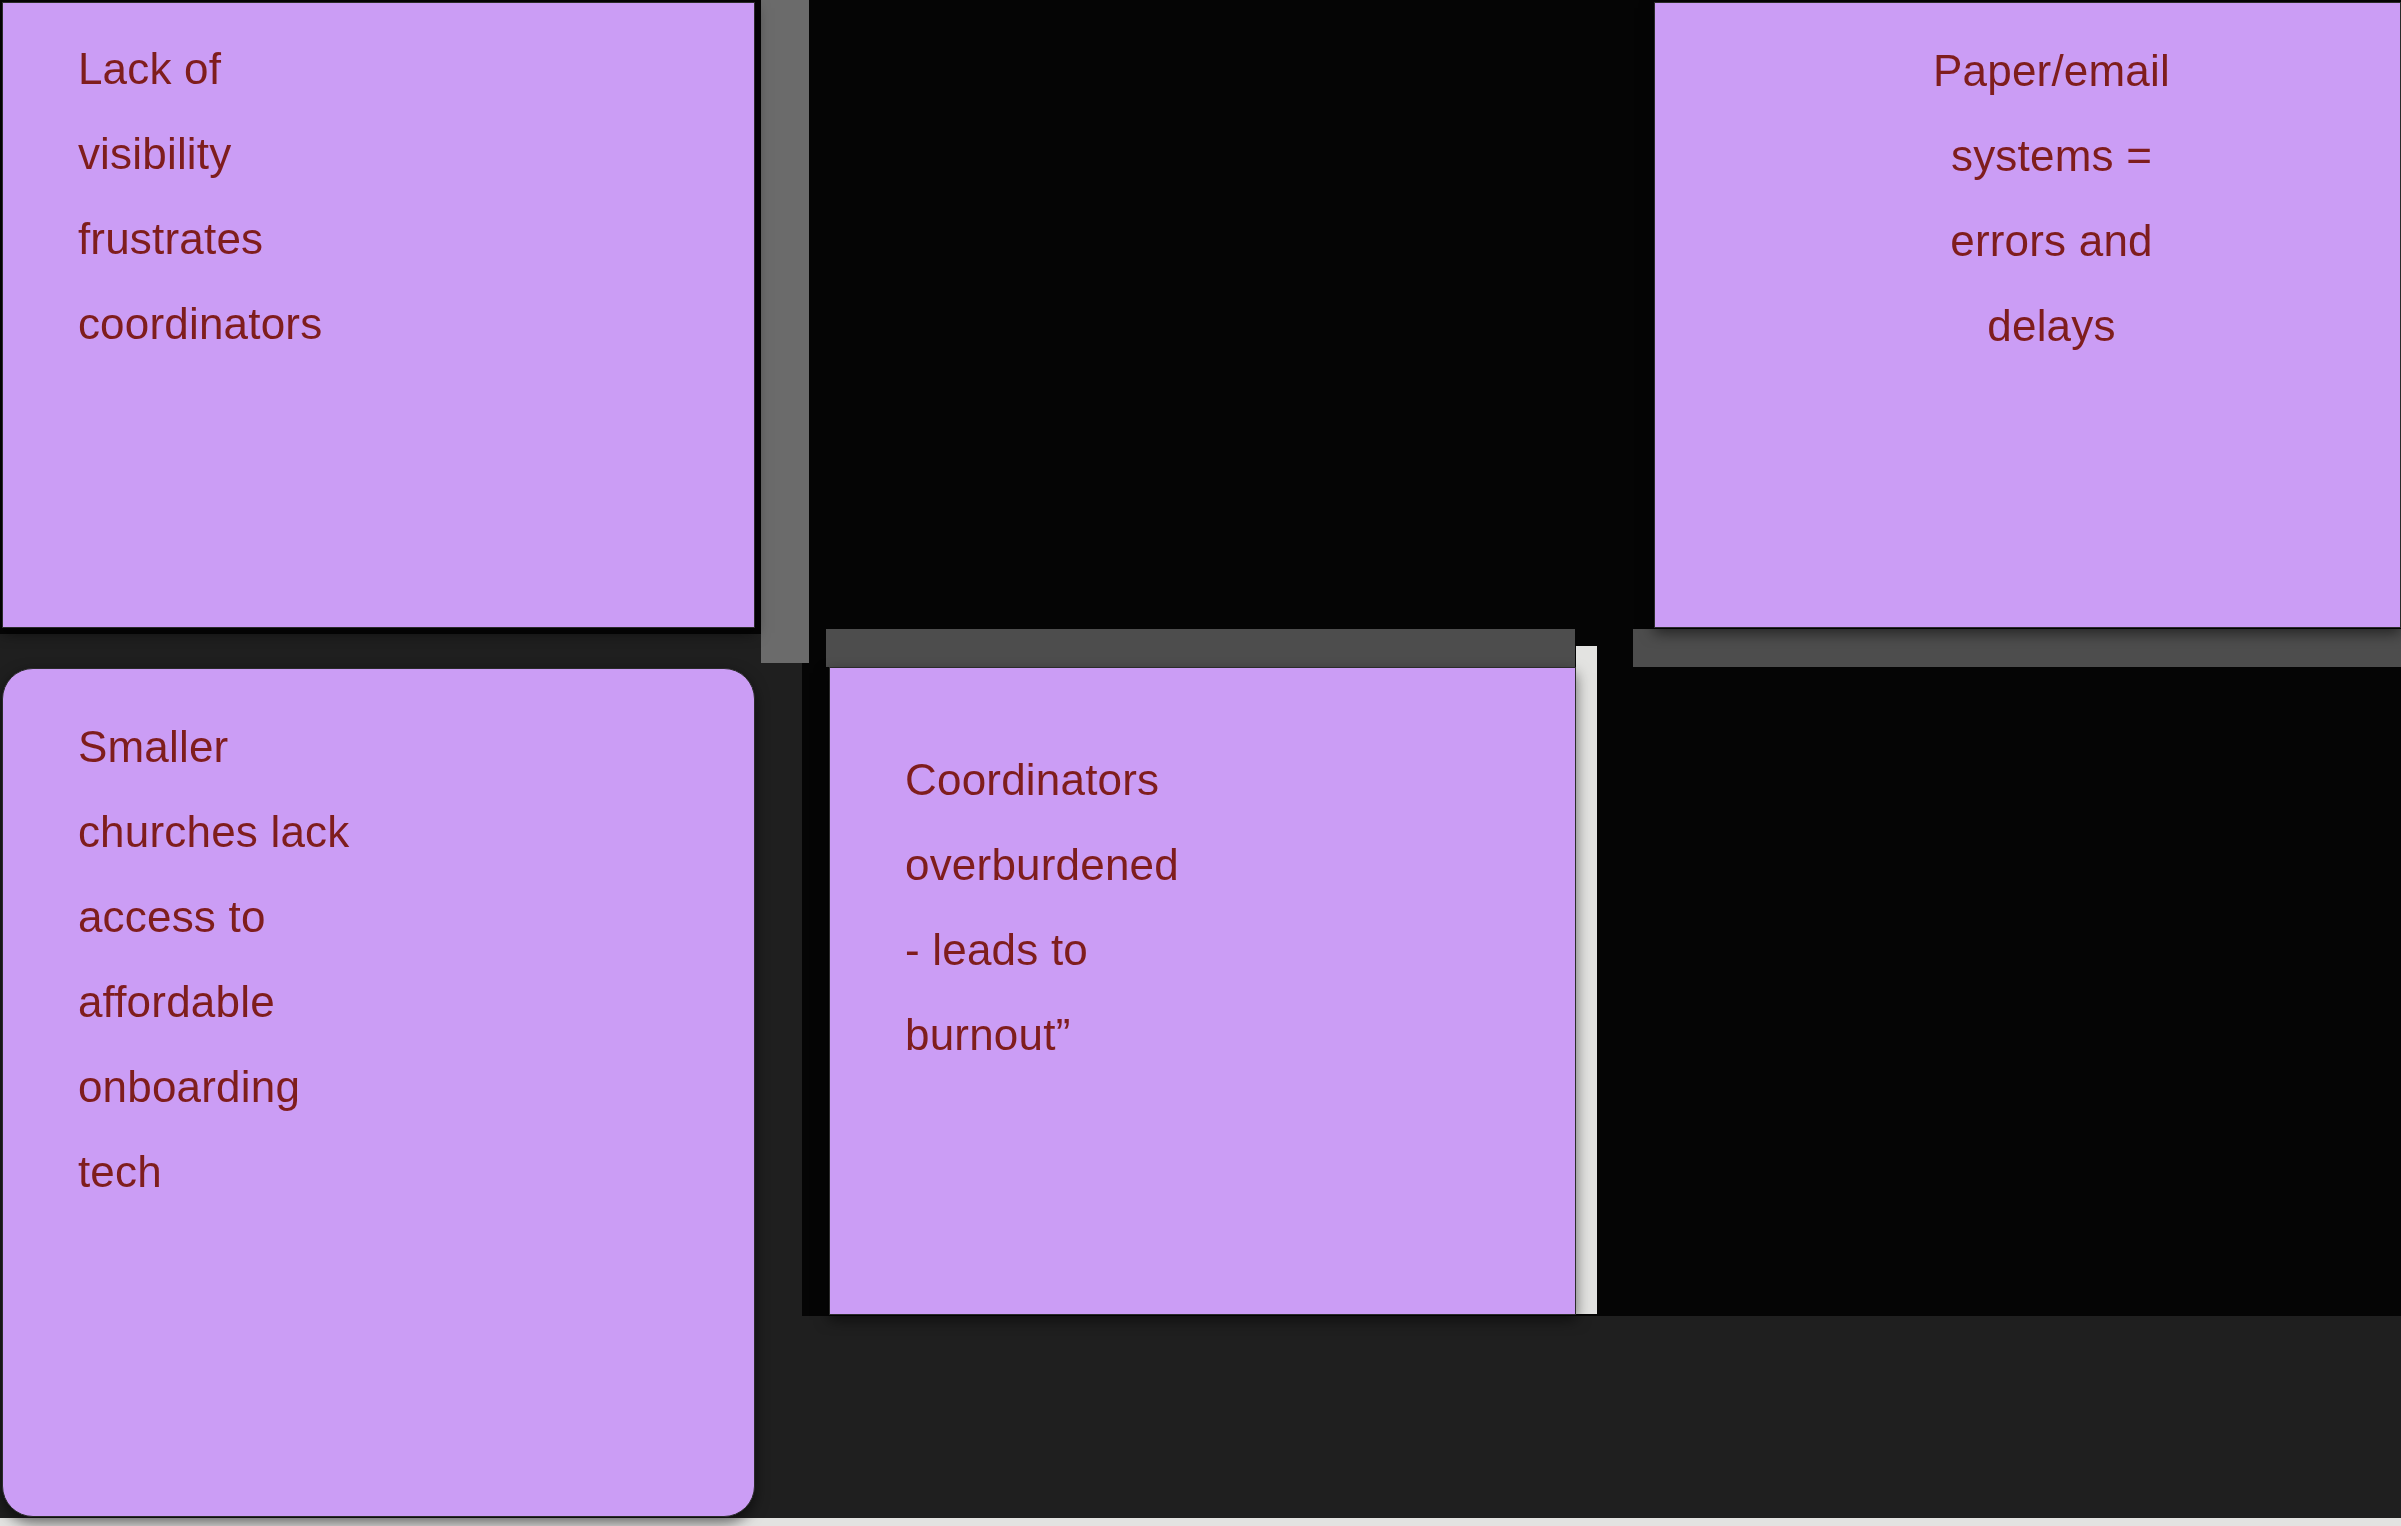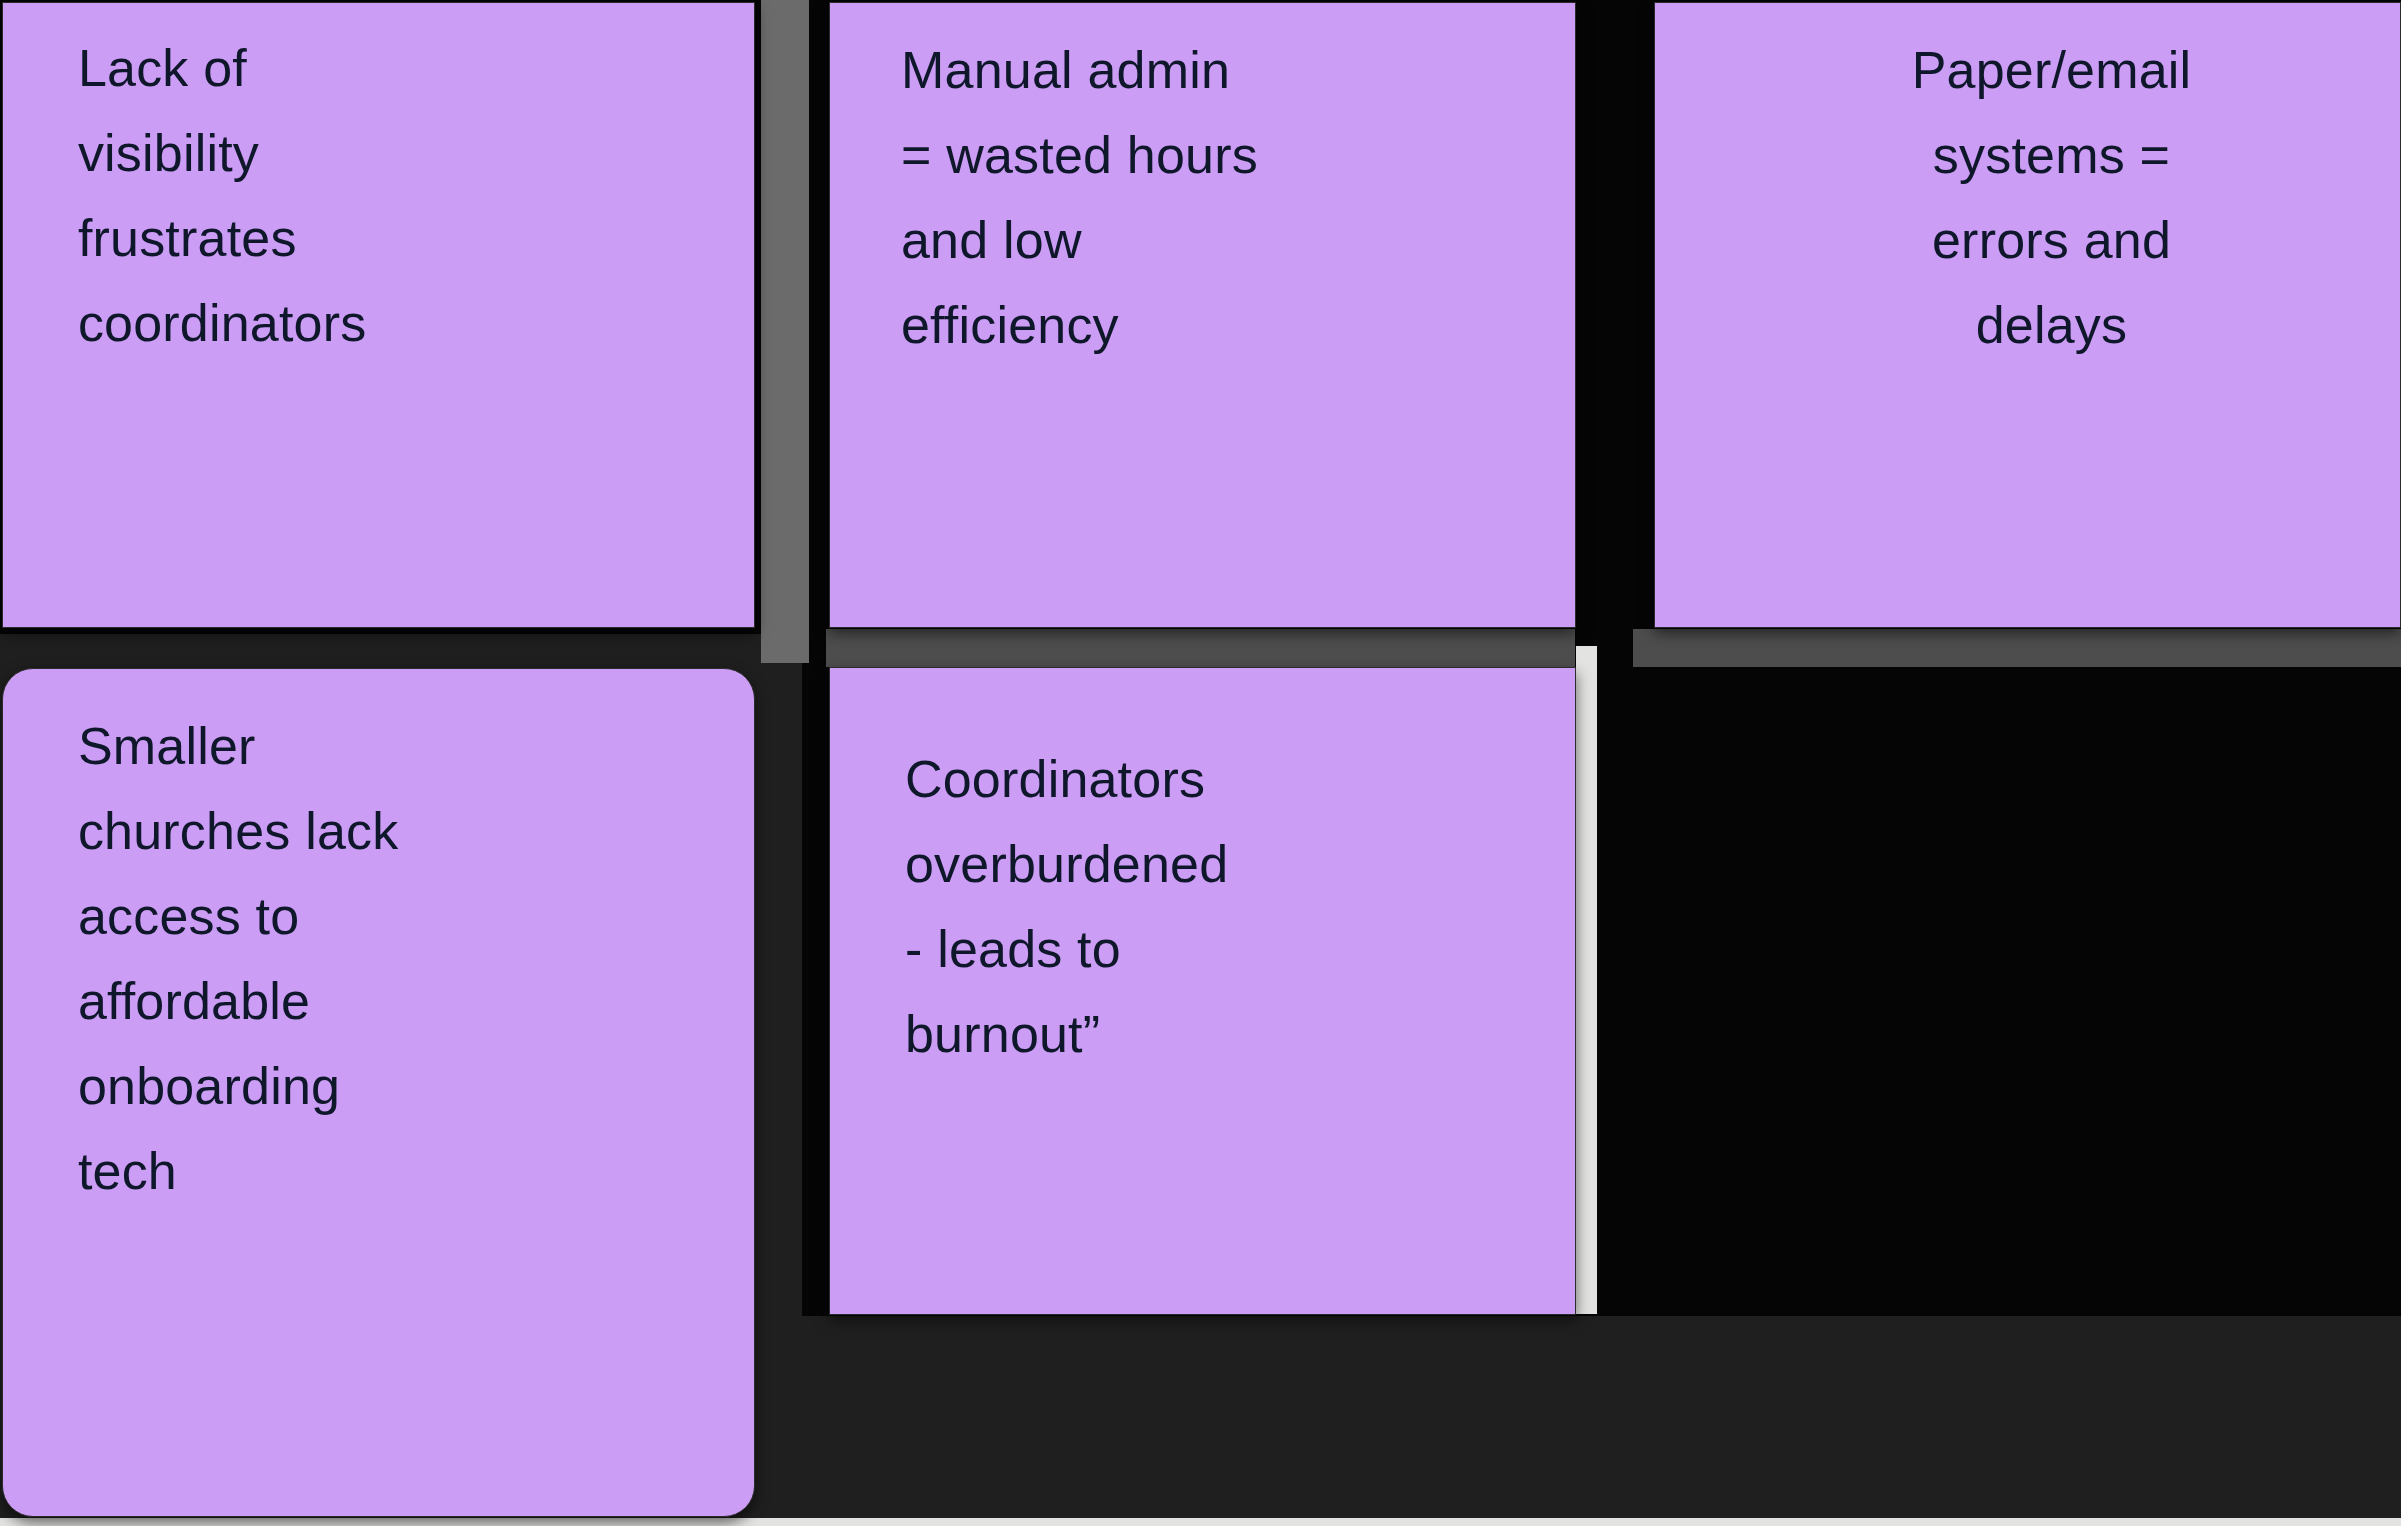--- a/index.html
+++ b/index.html
@@ -45,22 +45,22 @@
     box-sizing: border-box;
     border: 1px solid #2b2b2b;
     box-shadow: 0 5.8px 13.4px rgba(0,0,0,0.55);
     overflow: hidden;
   }
   .card-text {
     position: absolute;
     left: 75px;
     right: 23px;
     top: 25px;
-    color: #0f172a;
-    font-size: 52px;
+    color: #7f1d1d;
+    font-size: 44px;
     line-height: 85px;
     font-weight: 400;
     letter-spacing: 0.2px;
     white-space: pre-line;
   }
   .card.c2 .card-text,
   .card.c3 .card-text { left: 71px; }
   .card.c5 .card-text { left: 75px; top: 69px; }
   .card.c6 .card-text { left: 71px; top: 37px; }
   .card.c4 .card-text { top: 35px; }
@@ -87,26 +87,20 @@
 
   <div class="strip-light" style="left:0px; top:1518px; width:2402px; height:8.6px;"></div>
 
   <div class="card c1" style="left:1.9px; top:1.9px; width:753px; height:626px;">
     <div class="card-text">Lack of
 visibility
 frustrates
 coordinators</div>
   </div>
 
-  <div class="card c2" style="left:829px; top:1.9px; width:747px; height:626px;">
-    <div class="card-text">Manual admin
-= wasted hours
-and low
-efficiency</div>
-  </div>
 
   <div class="card c3" style="left:1654px; top:1.9px; width:747px; height:626px;text-align:center;">
     <div class="card-text">Paper/email
 systems =
 errors and
 delays</div>
   </div>
 
   <div class="card c4" style="left:1.9px; top:668px; width:753px; height:849px;border-radius:31px;">
     <div class="card-text">Smaller

